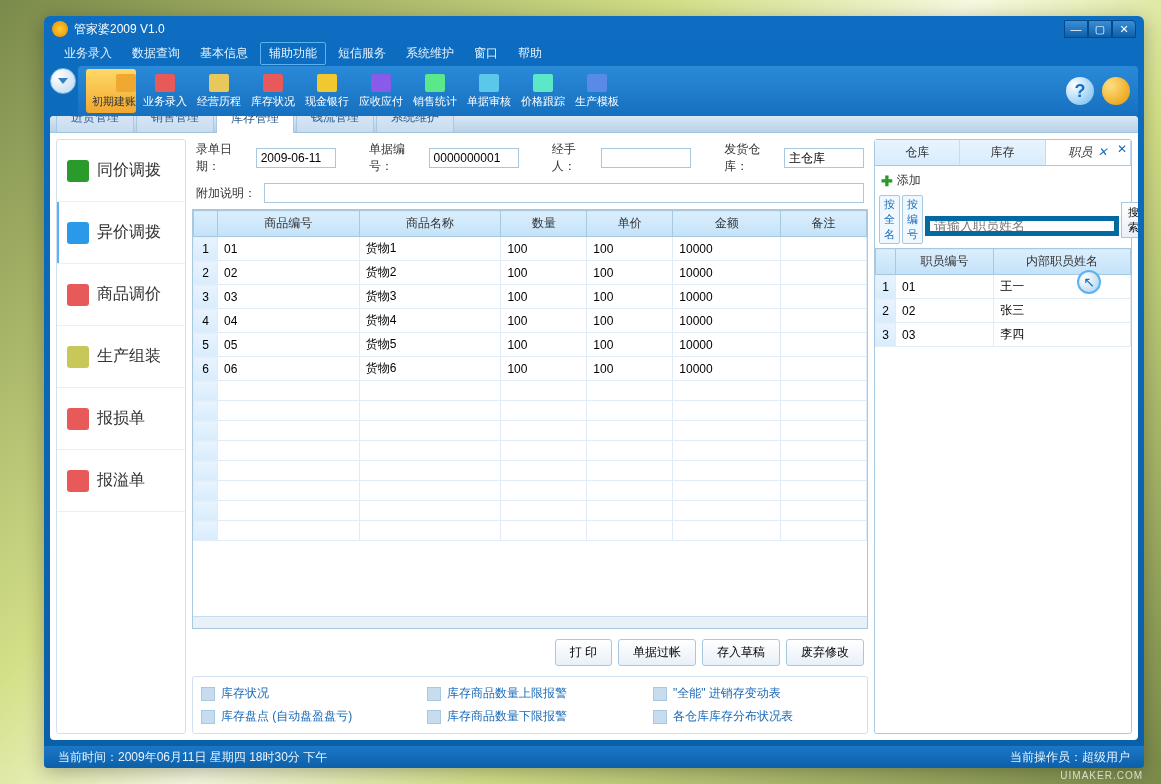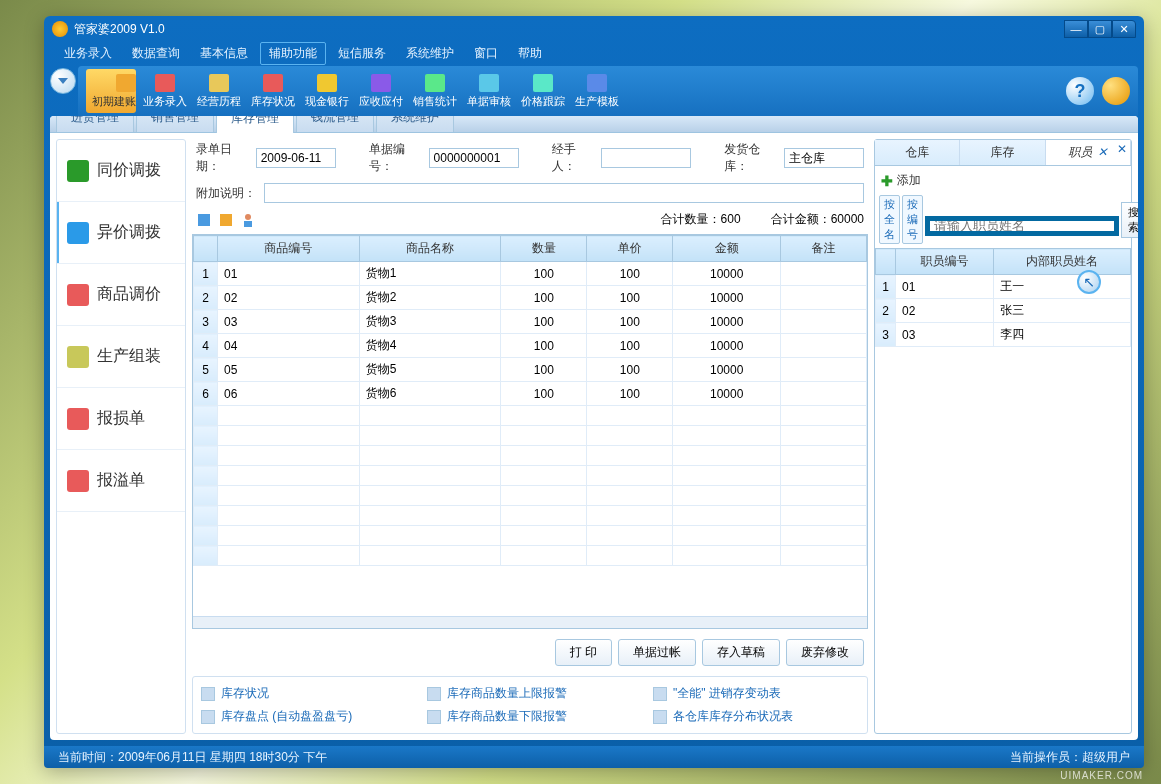--- a/index.html
+++ b/index.html
@@ -36,21 +36,21 @@
 .form-row { display: flex; align-items: center; gap: 8px; font-size: 12px; color: #333; padding: 2px 4px; }
 .form-label { color: #333; }
 .form-input { border: 1px solid #a8c8e0; height: 20px; padding: 0 4px; font-size: 12px; }
 .tool-icons-row { display: flex; align-items: center; gap: 6px; padding: 2px 4px; }
 .small-icon { width: 16px; height: 16px; cursor: pointer; }
 .summary { margin-left: auto; display: flex; gap: 30px; font-size: 12px; }
 .grid-container { flex: 1; border: 1px solid #a8c8e0; overflow: hidden; position: relative; }
 .grid { width: 100%; border-collapse: collapse; font-size: 12px; }
 .grid th { background: linear-gradient(180deg, #dbeffe, #c3e2f8); border: 1px solid #a8c8e0; padding: 4px 6px; font-weight: normal; color: #333; height: 24px; }
 .grid td { border: 1px solid #e0ecf8; padding: 3px 6px; height: 20px; text-align: left; }
-.grid td.num { text-align: center; }
+.grid td.num { text-align: left; }
 .grid td.rownum { background: linear-gradient(180deg, #e8f4ff, #d8ecfc); text-align: center; width: 24px; }
 .grid-scroll { height: 12px; background: #e8f0f8; border-top: 1px solid #c8dcf0; position: absolute; bottom: 0; left: 0; right: 0; }
 .action-bar { display: flex; justify-content: flex-end; gap: 6px; padding: 6px 4px; }
 .action-btn { padding: 4px 14px; background: linear-gradient(180deg, #fff, #e8f0f8); border: 1px solid #a8c8e0; border-radius: 3px; font-size: 12px; cursor: pointer; }
 .links-panel { border: 1px solid #d0e0f0; border-radius: 3px; padding: 8px; display: grid; grid-template-columns: 1fr 1fr 1fr; gap: 6px 20px; }
 .link-item { display: flex; align-items: center; gap: 6px; font-size: 12px; color: #1a6ab8; cursor: pointer; }
 .link-icon { width: 14px; height: 14px; background: #c8dcf0; border: 1px solid #a8c8e0; }
 .right-panel { width: 258px; border: 1px solid #a8c8e0; border-radius: 3px; display: flex; flex-direction: column; background: #fff; position: relative; }
 .right-panel-close { position: absolute; top: 2px; right: 4px; color: #1a6ab8; font-size: 12px; cursor: pointer; }
 .rp-tabs { display: flex; border-bottom: 1px solid #a8c8e0; }
@@ -223,36 +223,20 @@
           <span class="form-label">经手人：</span>
           <input class="form-input" style="width: 90px;" value="">
           <span style="width:20px"></span>
           <span class="form-label">发货仓库：</span>
           <input class="form-input" style="width: 80px;" value="主仓库">
         </div>
         <div class="form-row">
           <span class="form-label">附加说明：</span>
           <input class="form-input" style="flex: 1 1 0%;">
         </div>
-        <div class="tool-icons-row">
-          <svg class="small-icon">
-              <rect x="2" y="2" width="12" height="12" fill="#4a9ae0"></rect>
-            </svg>
-          <svg class="small-icon">
-              <rect x="2" y="2" width="12" height="12" fill="#f0a830"></rect>
-            </svg>
-          <svg class="small-icon">
-              <circle cx="8" cy="5" r="3" fill="#e08a60"></circle>
-              <rect x="4" y="9" width="8" height="6" fill="#4a9ae0"></rect>
-            </svg>
-          <div class="summary">
-            <span><span>合计数量：</span><span>600</span></span>
-            <span><span>合计金额：</span><span>60000</span></span>
-          </div>
-        </div>
 
         <div class="grid-container">
           <table class="grid" id="main-grid">
               <tbody>
                 <tr>
                   <th></th>
                   <th>商品编号</th>
                   <th>商品名称</th>
                   <th>数量</th>
                   <th>单价</th>

